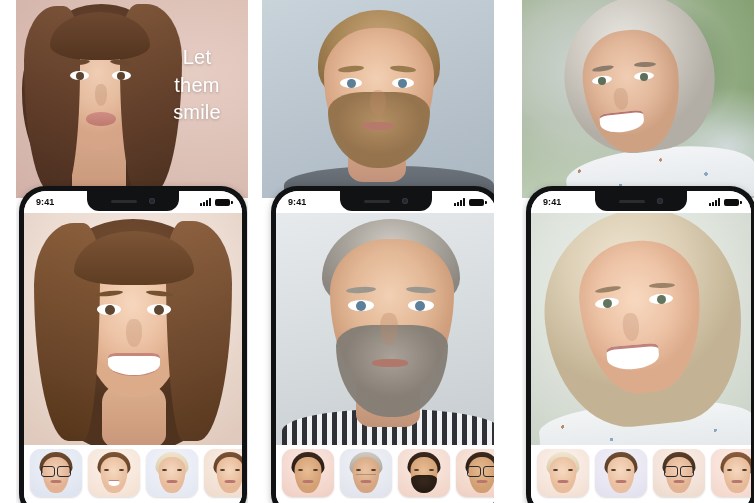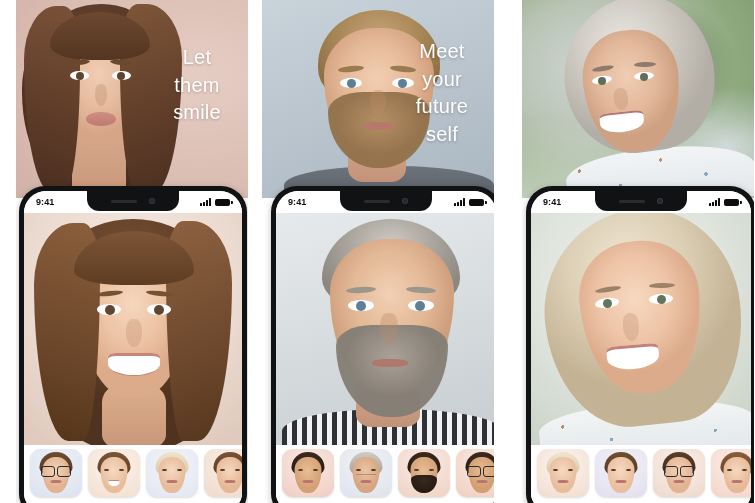--- a/index.html
+++ b/index.html
@@ -579,24 +579,20 @@
       <div class="face h2-mouth"></div>
       <div class="face h2-brow-l"></div>
       <div class="face h2-brow-r"></div>
       <div class="face h2-eye-l"></div>
       <div class="face h2-eye-r"></div>
       <div class="face h2-iris-l"></div>
       <div class="face h2-iris-r"></div>
       <div class="face h2-nose"></div>
     </div>
 
-    <div class="headline headline-2" style="white-space: pre-line;">Meet
-your
-future
-self</div>
 
     <div class="phone">
       <div class="screen">
 
         <div class="statusbar">
           <div class="clock">9:41</div>
           <div class="status-right">
             <div class="bars">
                 <i></i>
                 <i></i>

